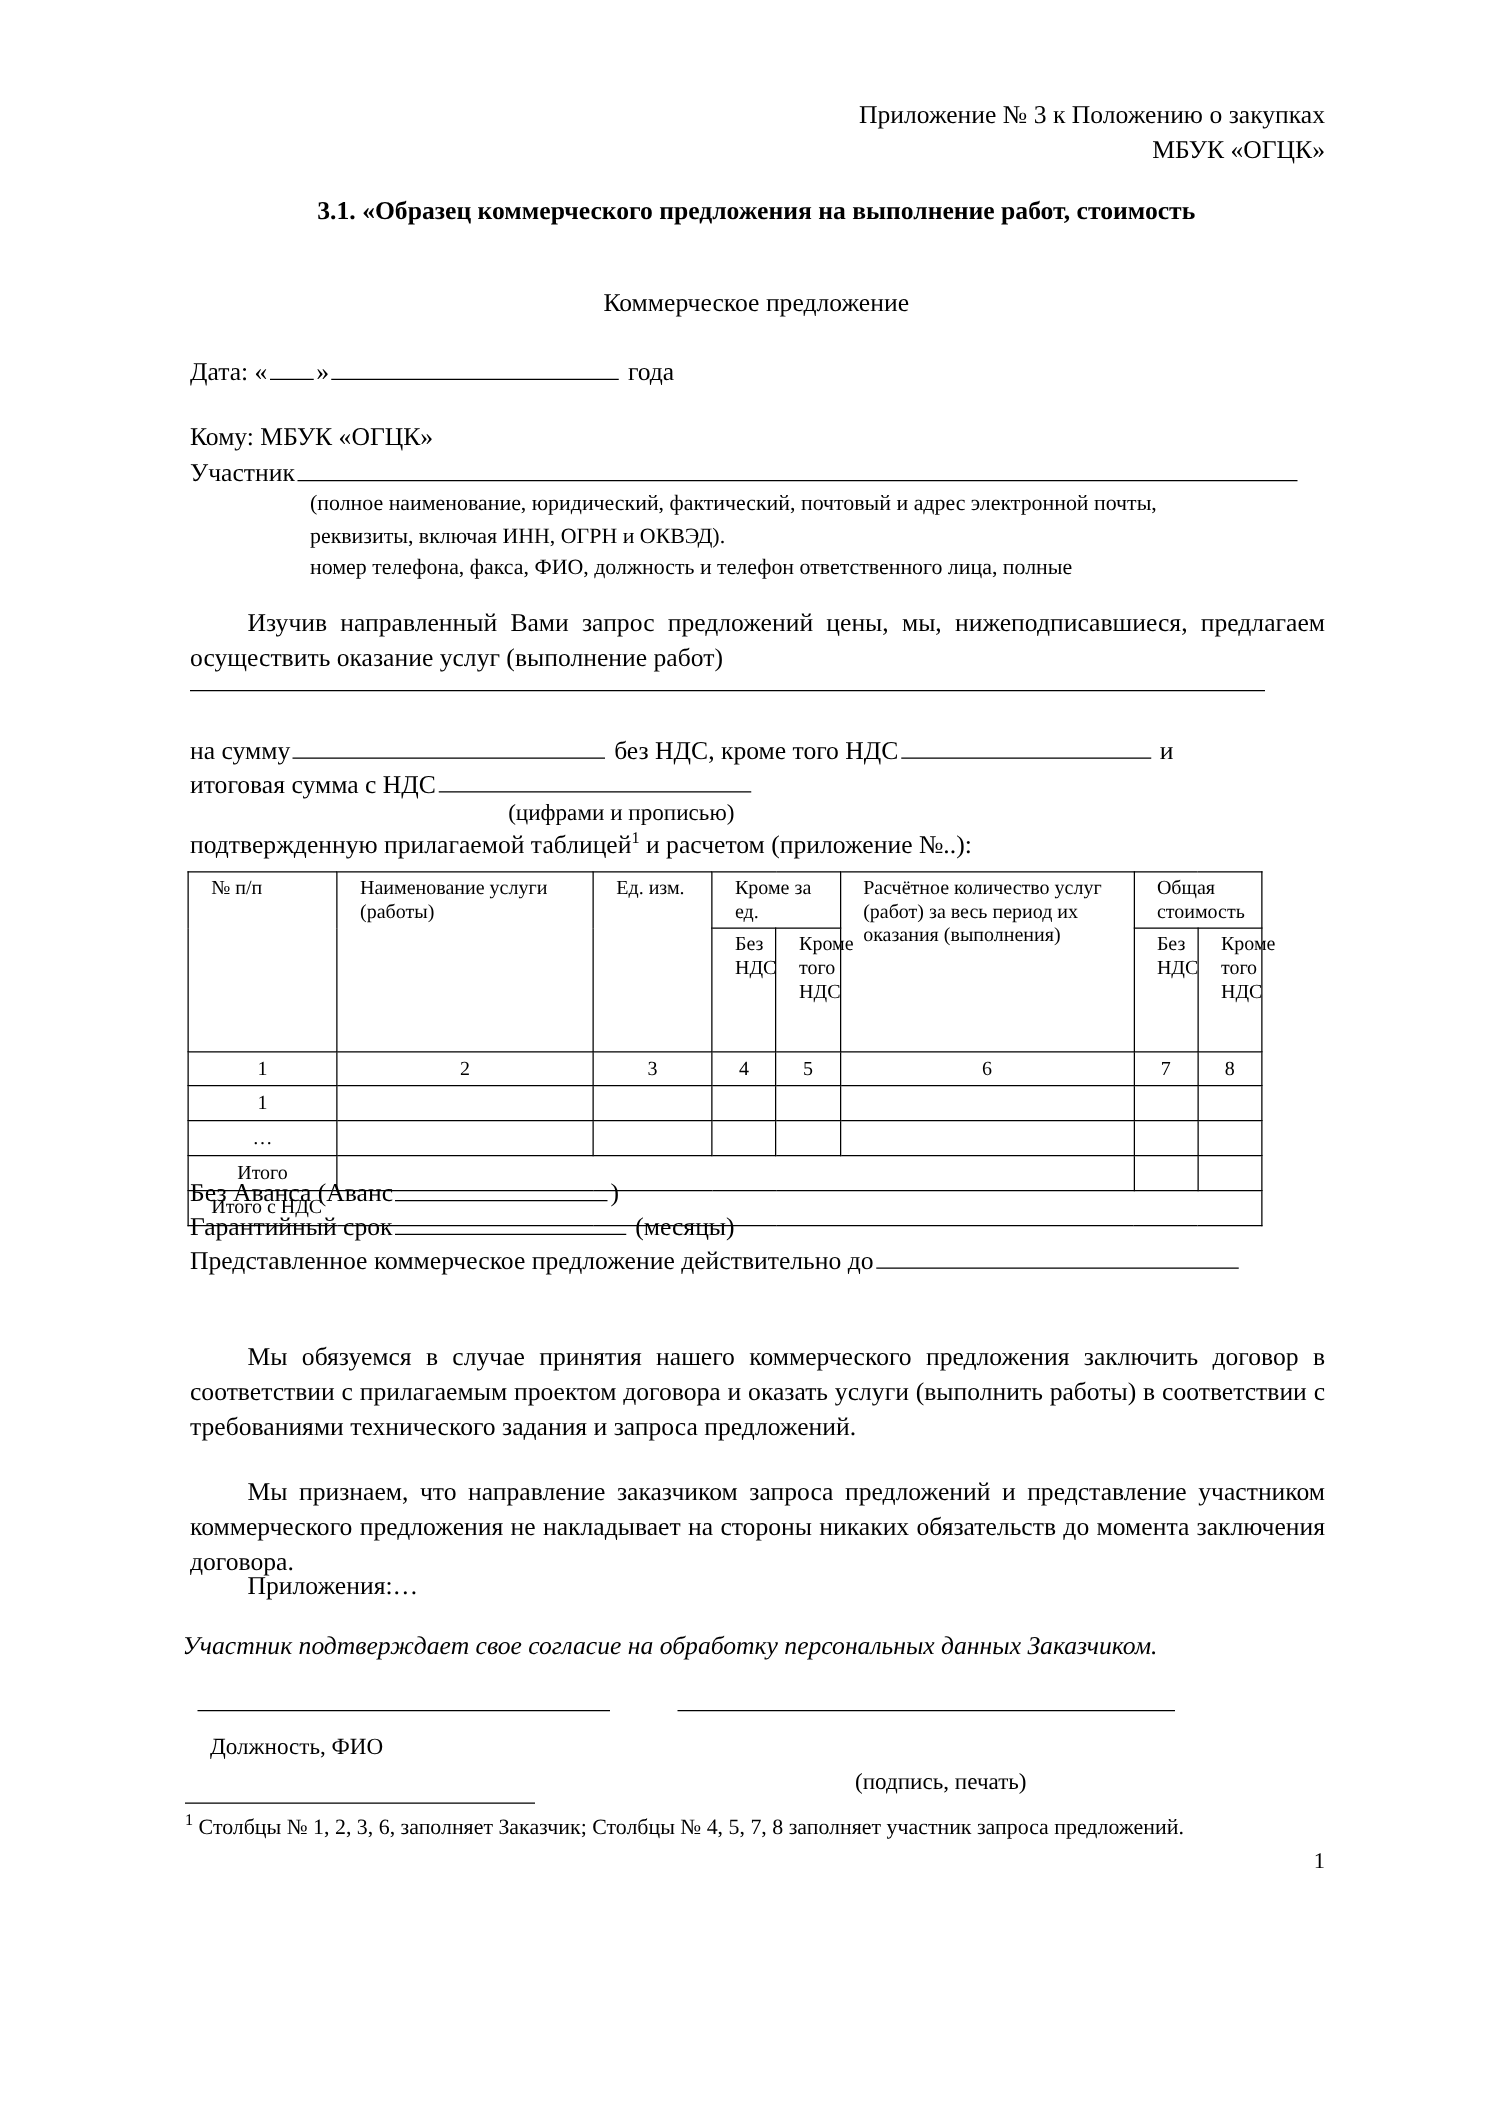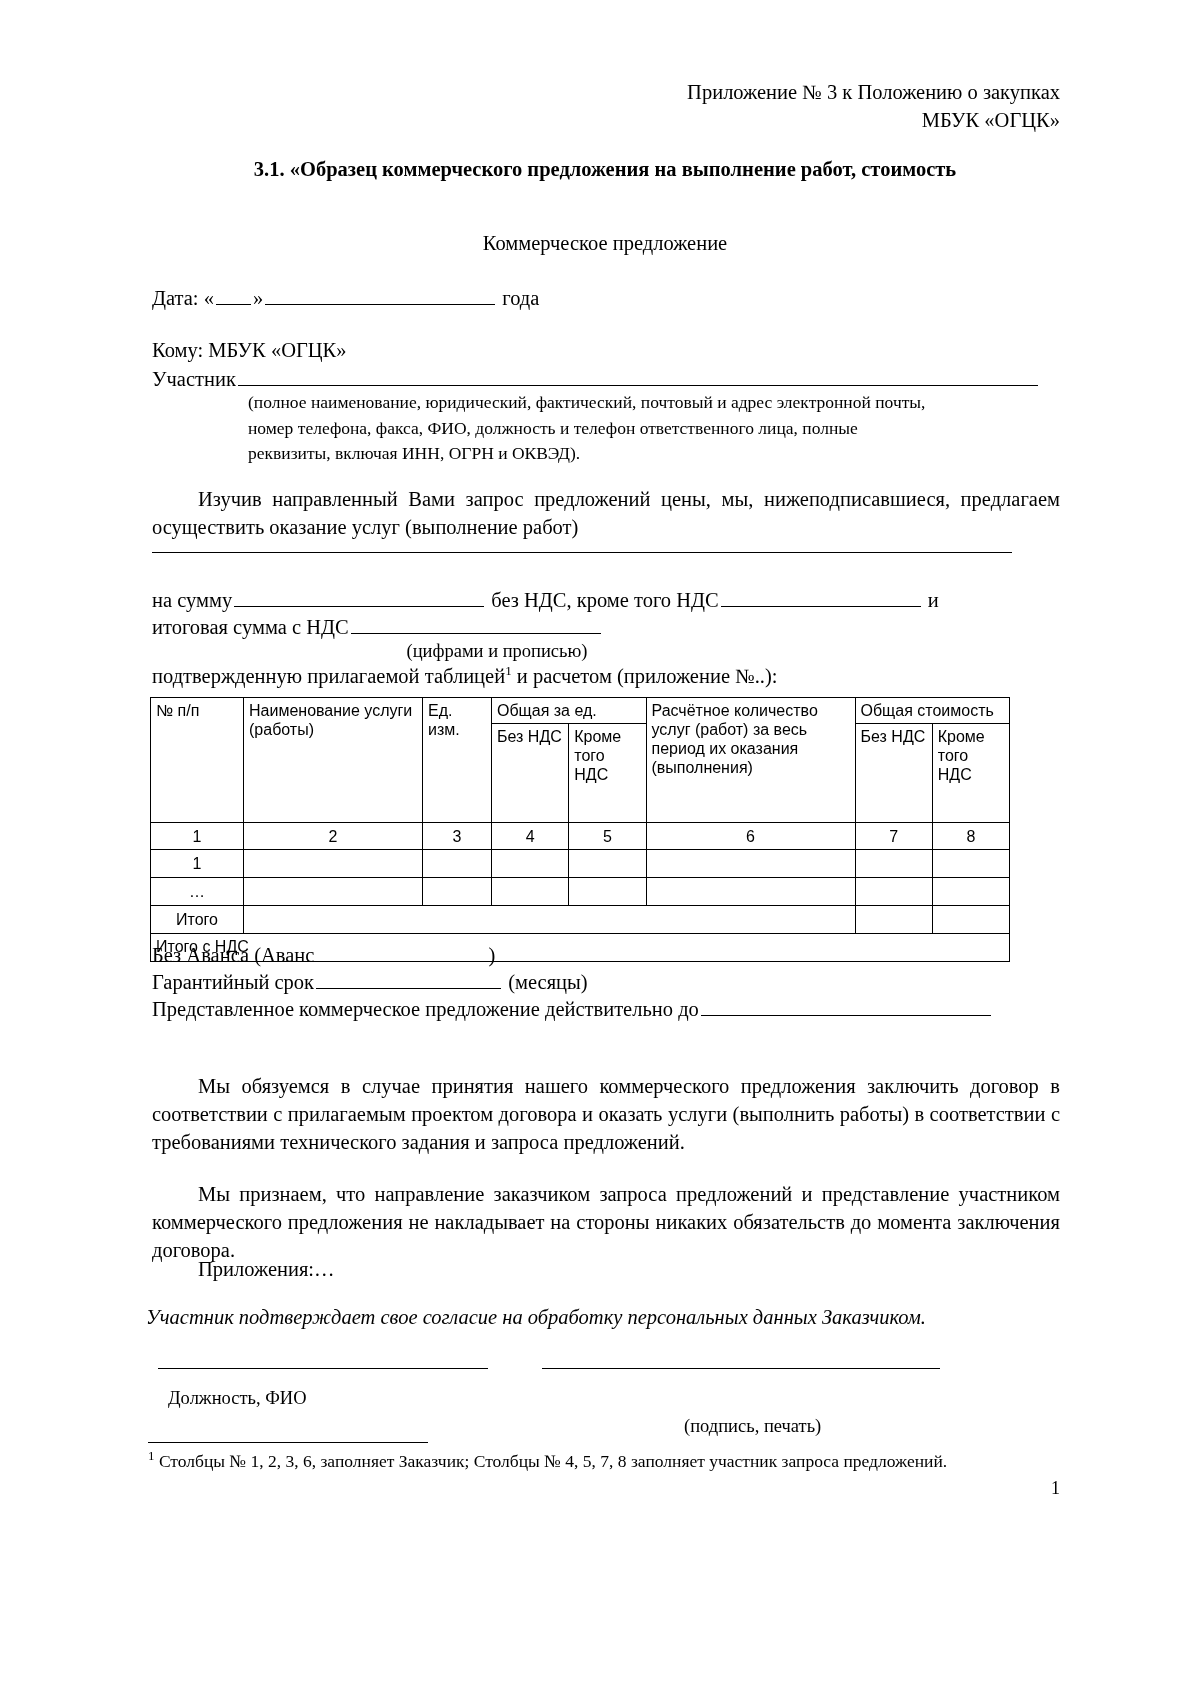--- a/index.html
+++ b/index.html
@@ -168,25 +168,26 @@
   }
   table.offer {
     border-collapse: collapse;
     width: 860px;
     font-family: "Liberation Sans", "DejaVu Sans", sans-serif;
     font-size: 16px;
     table-layout: fixed;
   }
   table.offer td, table.offer th {
     border: 1.4px solid #000;
-    padding: 3px 5px;
+    padding: 3px 18px;
     vertical-align: top;
     font-weight: normal;
     text-align: left;
     line-height: 19px;
+    font-family: Liberation Serif, serif;
   }
   table.offer td.numrow,
   table.offer td.datarow {
     text-align: center;
     vertical-align: middle;
   }
   td.h-npp      { width: 82px;  text-align: center; }
   td.h-naim     { width: 168px; }
   td.h-ed       { width: 58px;  }
   td.h-bez      { width: 68px;  }
@@ -324,22 +325,22 @@
   </div>
 
   <div class="blk komu-line">Кому: МБУК «ОГЦК»</div>
 
   <div class="blk uchastnik">
     <span>Участник</span><span class="u-fill w800"></span>
   </div>
 
   <div class="small-note">
     <div>(полное наименование, юридический, фактический, почтовый и  адрес электронной почты,</div>
+    <div>реквизиты, включая ИНН, ОГРН и ОКВЭД).</div>
     <div>номер телефона, факса, ФИО, должность и телефон ответственного лица, полные</div>
-    <div>реквизиты, включая ИНН, ОГРН и ОКВЭД).</div>
   </div>
 
   <div class="para-izuchiv">Изучив  направленный    Вами  запрос  предложений  цены,  мы,  нижеподписавшиеся, предлагаем осуществить оказание услуг (выполнение работ)</div>
 
   <div class="rule-full"></div>
 
   <div class="sum-line1">
     <span>на    сумму</span><span class="u-fill w250"></span>
     <span>без НДС, кроме того НДС</span><span class="u-fill w200"></span>
     <span>и</span>
@@ -356,21 +357,21 @@
   </div>
 
   <div class="tbl-wrap">
     <table class="offer">
       <tbody>
 
         <tr>
           <td class="h-npp" rowspan="2">№ п/п</td>
           <td class="h-naim" rowspan="2">Наименование услуги (работы)</td>
           <td class="h-ed" rowspan="2">Ед. изм.</td>
-          <td colspan="2">Общая за ед.</td>
+          <td colspan="2">Кроме за ед.</td>
           <td class="h-kol" rowspan="2">Расчётное количество услуг (работ) за весь период их оказания (выполнения)</td>
           <td colspan="2">Общая стоимость</td>
         </tr>
         <tr class="row-tall">
           <td class="h-bez">Без НДС</td>
           <td class="h-krome">Кроме того НДС</td>
           <td class="h-obbez">Без НДС</td>
           <td class="h-obkrome">Кроме того НДС</td>
         </tr>
 

